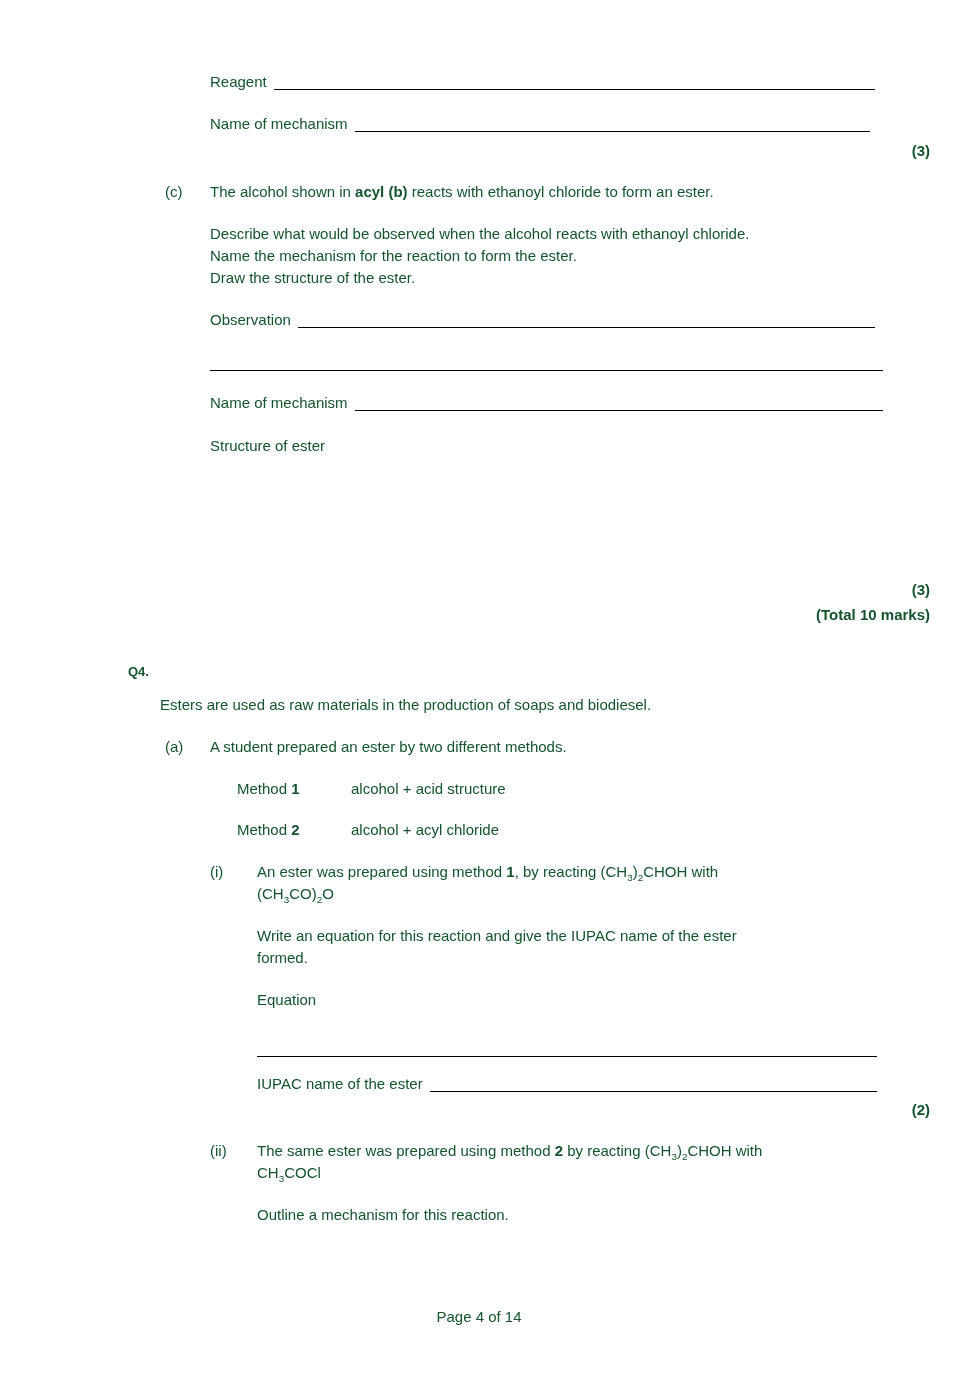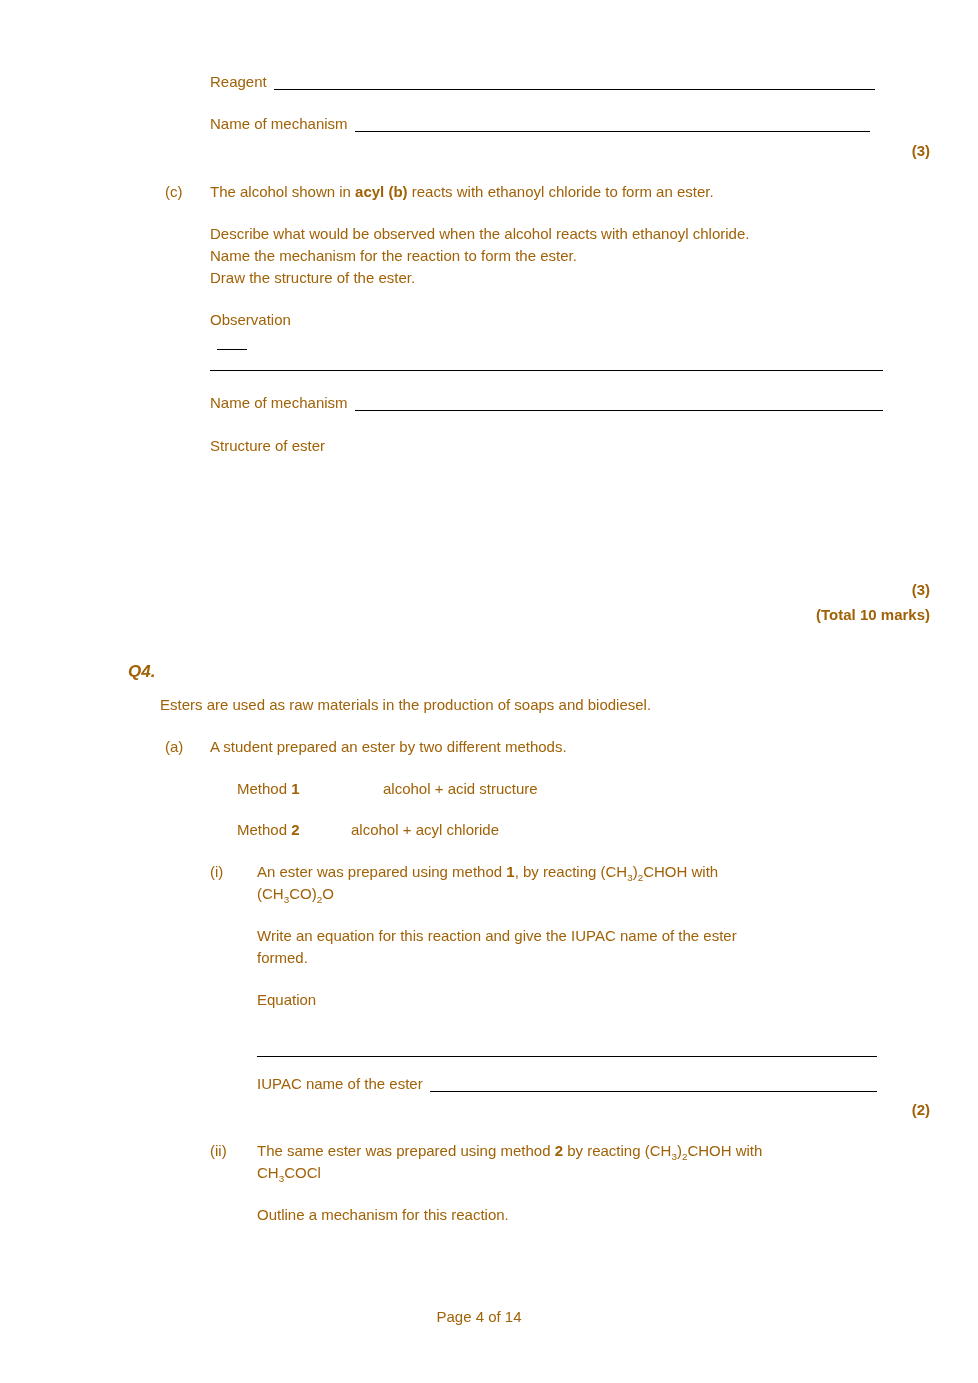--- a/index.html
+++ b/index.html
@@ -4,39 +4,39 @@
 <style>
   html,body { margin:0; padding:0; background:#ffffff; }
   .page {
     position:relative;
     width:978px; height:1383px;
     margin:0 auto;
     background:#ffffff;
     font-family:"Liberation Sans", sans-serif;
     font-size:15px;
     line-height:22px;
-    color:#a16207;
+    color:#14532d;
     overflow:hidden;
   }
   .abs { position:absolute; }
   .lrow { display:flex; align-items:flex-start; }
   .fill-line {
     flex:1 1 auto;
     border-bottom:1.5px solid #000;
     height:18px;
     margin-left:7px;
     min-width:30px;
   }
   .solo-line { border-bottom:1.5px solid #000; }
   .marks {
     position:absolute; left:0; right:48px;
     text-align:right; font-weight:bold;
   }
   .part-label { flex:0 0 auto; }
-  .q-number { font-size:17px; font-weight:bold; line-height:26px;font-style:italic; }
+  .q-number { font-size:13px; font-weight:bold; line-height:26px; }
   sub { font-size:0.66em; line-height:0; }
 </style>
 </head>
 <body>
 
 <div class="page">
 
   <div class="abs lrow" style="top:71px; left:210px; width:665px;">
     <span class="part-label">Reagent</span>
     <span class="fill-line"></span>
@@ -49,21 +49,21 @@
 
   <div class="marks" style="top:140px;">(3)</div>
 
   <div class="abs lrow" style="top:181px; left:165px; width:720px;">
     <span class="part-label" style="width:45px;">(c)</span>
     <span><span>The alcohol shown in </span><span style="font-weight: bold;">acyl (b)</span><span> reacts with ethanoyl chloride to form an ester.</span></span>
   </div>
 
   <div class="abs" style="top:223px; left:210px; width:700px;"><span>Describe what would be observed when the alcohol reacts with ethanoyl chloride.</span><br><span>Name the mechanism for the reaction to form the ester.</span><br><span>Draw the structure of the ester.</span></div>
 
-  <div class="abs lrow" style="top:309px; left:210px; width:665px;flex-direction:column;">
+  <div class="abs lrow" style="top:309px; left:210px; width:665px;">
     <span class="part-label">Observation</span>
     <span class="fill-line"></span>
   </div>
 
   <div class="abs solo-line" style="top:352px; left:210px; width:673px; height:18px;"></div>
 
   <div class="abs lrow" style="top:392px; left:210px; width:673px;">
     <span class="part-label">Name of mechanism</span>
     <span class="fill-line"></span>
   </div>
@@ -76,21 +76,21 @@
 
   <div class="abs q-number" style="top:659px; left:128px;">Q4.</div>
 
   <div class="abs" style="top:694px; left:160px; width:740px;">Esters are used as raw materials in the production of soaps and biodiesel.</div>
 
   <div class="abs lrow" style="top:736px; left:165px; width:740px;">
     <span class="part-label" style="width:45px;">(a)</span>
     <span>A student prepared an ester by two different methods.</span>
   </div>
 
-  <div class="abs lrow" style="top:778px; left:237px; width:620px;gap:32px;">
+  <div class="abs lrow" style="top:778px; left:237px; width:620px;">
     <span class="part-label" style="width:114px;"><span>Method </span><span style="font-weight: bold;">1</span></span>
     <span>alcohol + acid structure</span>
   </div>
 
   <div class="abs lrow" style="top:819px; left:237px; width:620px;">
     <span class="part-label" style="width:114px;"><span>Method </span><span style="font-weight: bold;">2</span></span>
     <span>alcohol + acyl chloride</span>
   </div>
 
   <div class="abs lrow" style="top:861px; left:210px; width:700px;">

